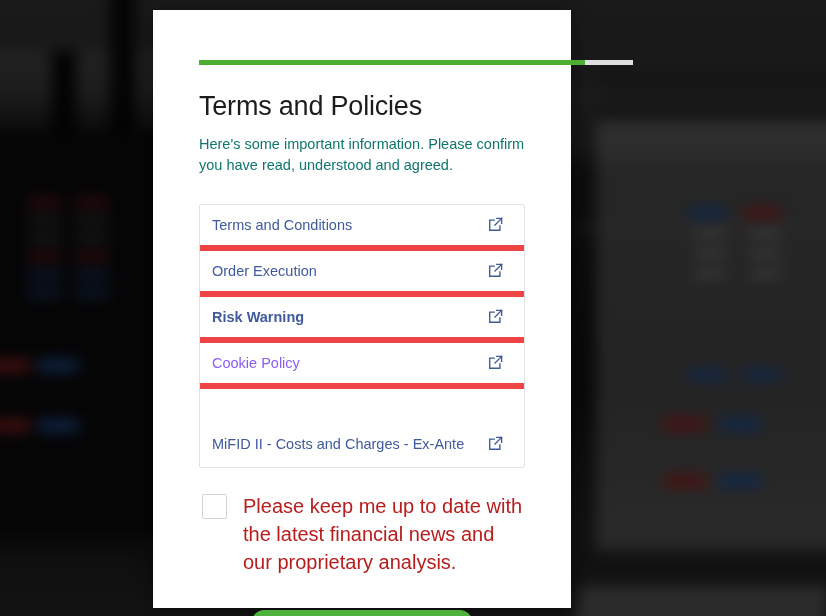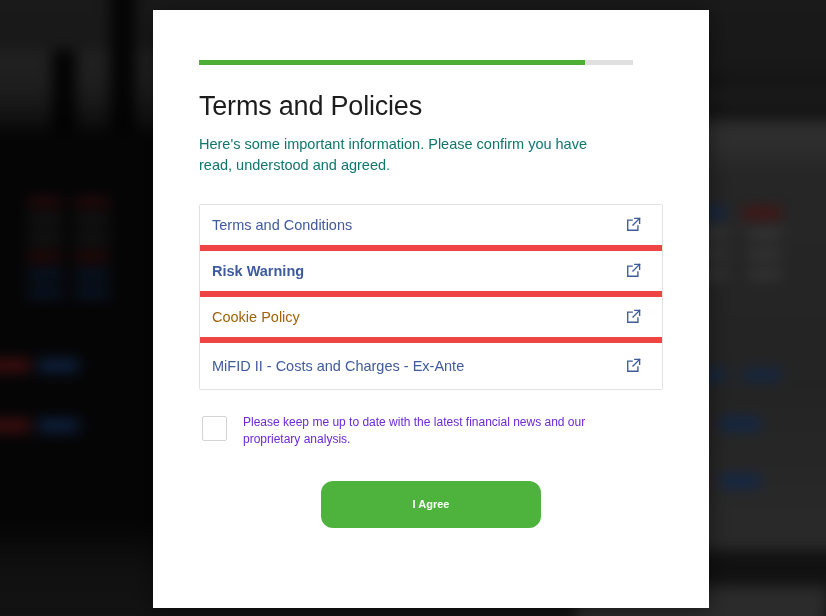--- a/index.html
+++ b/index.html
@@ -86,21 +86,21 @@
   .veil {
     position: absolute; inset: 0;
     background: rgba(0,0,0,.55);
   }
 
   
   #modal {
     position: absolute;
     left: 153px;
     top: 10px;
-    width: 556px;
+    width: 418px;
     height: 598px;
     background: #ffffff;
     box-shadow: 0 2px 22px rgba(0,0,0,.45);
     padding: 0 46px;
   }
 
   
   .progress-track {
     position: absolute;
     left: 46px; top: 50px;
@@ -139,21 +139,21 @@
   .link-row {
     display: flex;
     align-items: center;
     justify-content: space-between;
     height: 46px;
     padding: 0 20px 0 12px;
     border-bottom: 6px solid #ef4444;
     cursor: pointer;
     background: #fff;
   }
-  .link-row:last-child { border-bottom: none; }
+  .link-row:last-child { border-bottom: none; margin-top: 32px; }
   .link-label {
     font-size: 14.5px;
     color: #3F5A9D;
   }
   .ext-icon { width: 17px; height: 17px; display: block; flex: 0 0 auto; }
 
   
   .consent-row {
     display: flex;
     align-items: flex-start;
@@ -164,23 +164,23 @@
   .checkbox {
     width: 25px; height: 25px;
     border: 1px solid #d4d4d4;
     border-radius: 2px;
     background: #fff;
     flex: 0 0 auto;
     cursor: pointer;
     margin-top: 2px;
   }
   .consent-text {
-    font-size: 12px;
+    font-size: 20px;
     line-height: 1.42;
-    color: #6d28d9;
+    color: #b91c1c;
     max-width: 380px;
   }
 
   
   .btn-wrap { display: flex; justify-content: center; margin-top: 33px; }
   .btn-agree {
     width: 220px; height: 47px;
     background: #4DB33D;
     color: #fff;
     border: none;
@@ -263,31 +263,41 @@
           <span class="link-label" style="color: rgb(63, 90, 157);">Terms and Conditions</span>
           <span>
 <svg class="ext-icon" viewBox="0 0 20 20" fill="none" stroke="#3F5A9D" stroke-width="1.6" stroke-linecap="square">
   <path d="M11.5 2.8H17.2V8.5"></path>
   <path d="M17.2 2.8L9.4 10.6"></path>
   <path d="M15.2 11.6V16.8H3.2V4.8H8.4"></path>
 </svg>
           </span>
         </div>
         <div class="link-row">
+          <span class="link-label" style="color: rgb(63, 90, 157);">Order Execution</span>
+          <span>
+<svg class="ext-icon" viewBox="0 0 20 20" fill="none" stroke="#3F5A9D" stroke-width="1.6" stroke-linecap="square">
+  <path d="M11.5 2.8H17.2V8.5"></path>
+  <path d="M17.2 2.8L9.4 10.6"></path>
+  <path d="M15.2 11.6V16.8H3.2V4.8H8.4"></path>
+</svg>
+          </span>
+        </div>
+        <div class="link-row">
           <span class="link-label" style="color: rgb(63, 90, 157); font-weight: bold;">Risk Warning</span>
           <span>
 <svg class="ext-icon" viewBox="0 0 20 20" fill="none" stroke="#3F5A9D" stroke-width="1.6" stroke-linecap="square">
   <path d="M11.5 2.8H17.2V8.5"></path>
   <path d="M17.2 2.8L9.4 10.6"></path>
   <path d="M15.2 11.6V16.8H3.2V4.8H8.4"></path>
 </svg>
           </span>
         </div>
         <div class="link-row">
-          <span class="link-label" style="color: #a16207; text-align: right;">Cookie Policy</span>
+          <span class="link-label" style="color: #8b5cf6; text-align: right;">Cookie Policy</span>
           <span>
 <svg class="ext-icon" viewBox="0 0 20 20" fill="none" stroke="#3F5A9D" stroke-width="1.6" stroke-linecap="square">
   <path d="M11.5 2.8H17.2V8.5"></path>
   <path d="M17.2 2.8L9.4 10.6"></path>
   <path d="M15.2 11.6V16.8H3.2V4.8H8.4"></path>
 </svg>
           </span>
         </div>
         <div class="link-row">
           <span class="link-label" style="color: rgb(63, 90, 157);">MiFID II - Costs and Charges - Ex-Ante</span>

